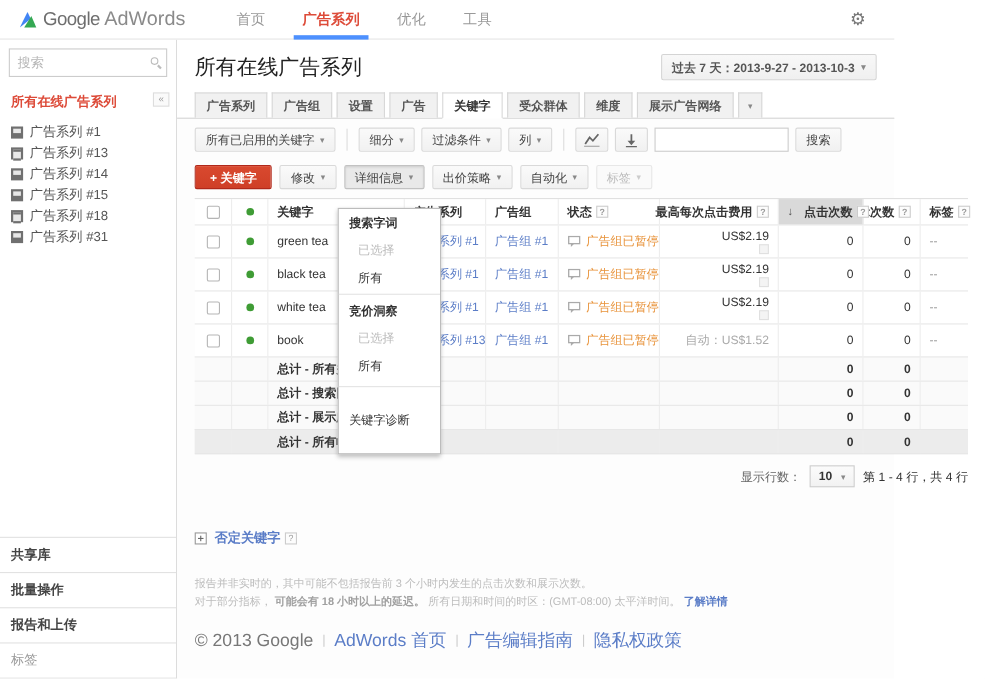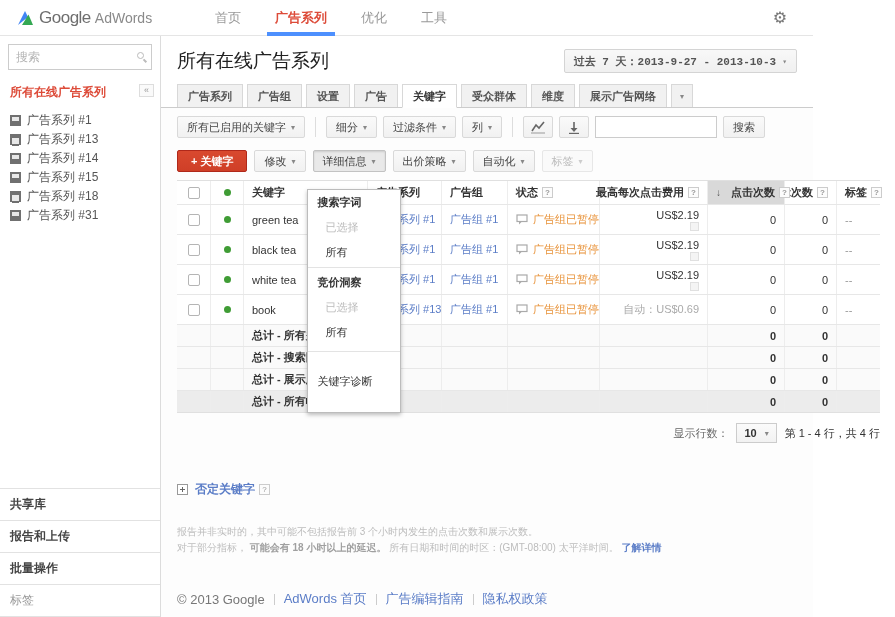--- a/index.html
+++ b/index.html
@@ -5,21 +5,21 @@
   * { margin:0; padding:0; box-sizing:border-box; }
   html,body { width:895px; height:617px; overflow:hidden; background:#fff;
     font-family:"Liberation Sans","DejaVu Sans",sans-serif; color:#333; }
   .screen { width:813px; height:617px; display:flex; flex-direction:column; background:#fff; }
 
   
   .topbar { height:36px; flex:none; display:flex; align-items:center; border-bottom:1px solid #e5e5e5; background:#fff; position:relative; }
   .brand { display:flex; align-items:baseline; gap:4px; padding-left:16px; width:215px; cursor:pointer; }
   .brand svg { align-self:center; }
   .brand .g { font-size:17px; color:#6e6e6e; letter-spacing:-.5px; }
-  .brand .p { font-size:14px; color:#8a8a8a; }
+  .brand .p { font-size:18px; color:#8a8a8a; }
   .topnav { display:flex; align-items:stretch; height:36px; gap:34px; }
   .nav-item { font-size:13px; color:#999; display:flex; align-items:center; position:relative; cursor:pointer; text-decoration:none; }
   .nav-item.active { color:#dd4b39; font-weight:bold; }
   .nav-item.active .underline { position:absolute; left:-8px; right:-8px; bottom:0; height:4px; background:#4d90fe; }
   .gear { margin-left:auto; margin-right:26px; font-size:16px; color:#777; cursor:pointer; }
 
   
   .app { flex:1; display:flex; min-height:0; }
 
   
@@ -44,21 +44,21 @@
   .side-links { border-top:1px solid #e2e2e2; }
   .side-link { display:block; padding:7px 10px; font-size:12px; color:#444; font-weight:bold; border-bottom:1px solid #e2e2e2; cursor:pointer; text-decoration:none; }
   .side-link.muted { color:#999; font-weight:normal; }
   .video-camp { margin-top:14px; padding:8px 10px 14px 13px; font-size:12px; font-weight:bold; color:#444; cursor:pointer; }
 
   
   .main { flex:1; display:flex; flex-direction:column; min-width:0; background:#fff; }
   .main-header { display:flex; align-items:center; padding:12px 16px 10px 16px; }
   .page-title { font-size:19px; font-weight:normal; color:#222; }
   .date-btn { margin-left:auto; display:flex; align-items:center; gap:6px; height:24px; padding:0 9px; font-size:11px; font-weight:bold; color:#555;
-     background:linear-gradient(#f8f8f8,#f0f0f0); border:1px solid #d4d4d4; border-radius:2px; cursor:pointer;font-family:Liberation Mono, monospace; }
+     background:linear-gradient(#f8f8f8,#f0f0f0); border:1px solid #d4d4d4; border-radius:2px; cursor:pointer; }
 
   .caret { font-size:8px; color:#888; }
   .btn { display:inline-flex; align-items:center; gap:5px; height:22px; padding:0 9px; font-size:11px; color:#444; background:linear-gradient(#fafafa,#f1f1f1);
      border:1px solid #d9d9d9; border-radius:2px; cursor:pointer; white-space:nowrap; }
   .btn.pressed { background:#e9e9e9; border-color:#c2c2c2; box-shadow:inset 0 1px 2px rgba(0,0,0,.12); }
   .btn.disabled { color:#bbb; background:#fafafa; border-color:#e7e7e7; cursor:default; }
   .btn.disabled .caret { color:#ccc; }
   .btn-red { display:inline-flex; align-items:center; height:22px; padding:0 13px; font-size:11px; font-weight:bold; color:#fff;
      background:linear-gradient(#d9492f,#cf3f27); border:1px solid #b0281a; border-radius:2px; cursor:pointer; }
 
@@ -130,21 +130,21 @@
   .neg-row { margin-top:38px; display:flex; align-items:center; font-size:12px; }
   .plusbox { width:11px; height:11px; border:1px solid #999; background:#fff; position:relative; margin-right:7px; cursor:pointer; }
   .plusbox::before { content:""; position:absolute; left:2px; right:2px; top:4px; height:1px; background:#666; }
   .plusbox::after { content:""; position:absolute; top:2px; bottom:2px; left:4px; width:1px; background:#666; }
   .neg-link { color:#5b7dc7; font-weight:bold; text-decoration:none; cursor:pointer; }
 
   .footnotes { margin-top:26px; font-size:10px; color:#bcbcbc; line-height:16px; }
   .fn-bold { color:#a0a0a0; font-weight:bold; }
   .fn-link { color:#5b7dc7; font-weight:bold; text-decoration:none; cursor:pointer; }
 
-  .footer { margin-top:34px; display:flex; align-items:center; font-size:13px; color:#777; gap:9px; }
+  .footer { margin-top:16px; display:flex; align-items:center; font-size:16px; color:#777; gap:9px; }
   .footer a { color:#5b7dc7; text-decoration:none; cursor:pointer; }
   .fsep { width:1px; height:11px; background:#ccc; }
 </style>
 </head>
 <body>
 
 <div class="screen">
 
   <header class="topbar">
     <div class="brand">
@@ -200,22 +200,22 @@
             <span>广告系列 #18</span>
           </li>
         <li>
             <span class="ci a"></span>
             <span>广告系列 #31</span>
           </li>
       </ul>
       <div class="side-spacer"></div>
       <div class="side-links">
         <a class="side-link">共享库</a>
+        <a class="side-link">批量操作</a>
         <a class="side-link">报告和上传</a>
-        <a class="side-link">批量操作</a>
         <a class="side-link muted">标签</a>
       </div>
     </aside>
 
     <main class="main">
       <div class="main-header">
         <h1 class="page-title">所有在线广告系列</h1>
         <button class="date-btn">
           <span>过去 7 天：2013-9-27 - 2013-10-3</span>
           <span class="caret">▾</span>
@@ -456,21 +456,21 @@
             <div class="td c-adg">
                 <a class="cell-link">广告组 #1</a>
               </div>
             <div class="td c-status">
                 <svg class="bubble" width="12" height="11" viewBox="0 0 12 11">
                   <rect x="1" y="1" width="10" height="6.5" fill="none" stroke="#aaa" stroke-width="1.2"></rect>
                   <polygon points="3,7.5 3,10.5 6,7.5" fill="#aaa"></polygon>
                 </svg>
                 <span class="status-txt">广告组已暂停</span>
               </div>
-            <div class="td c-cpc cpc-auto">自动：US$0.69</div>
+            <div class="td c-cpc cpc-auto">自动：US$1.52</div>
             <div class="td c-clicks">0</div>
             <div class="td c-impr">0</div>
             <div class="td c-label muted-val">--</div>
           </div>
 
           <div class="tr total">
             <div class="td c-sel"></div>
             <div class="td c-dot"></div>
             <div class="td c-kw total-lbl">
                 <span>总计 - 所有关键字</span>

